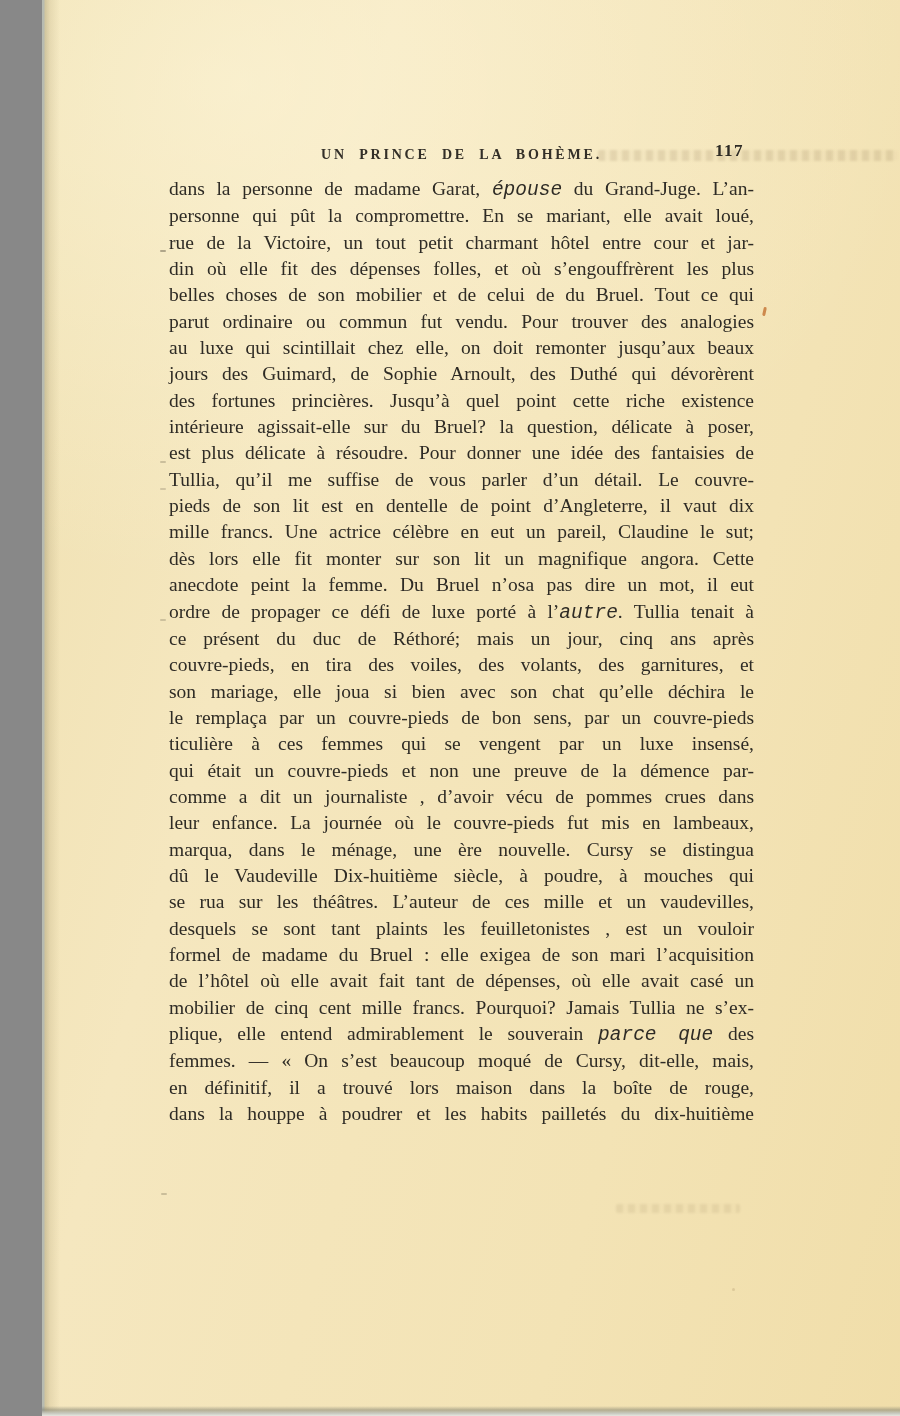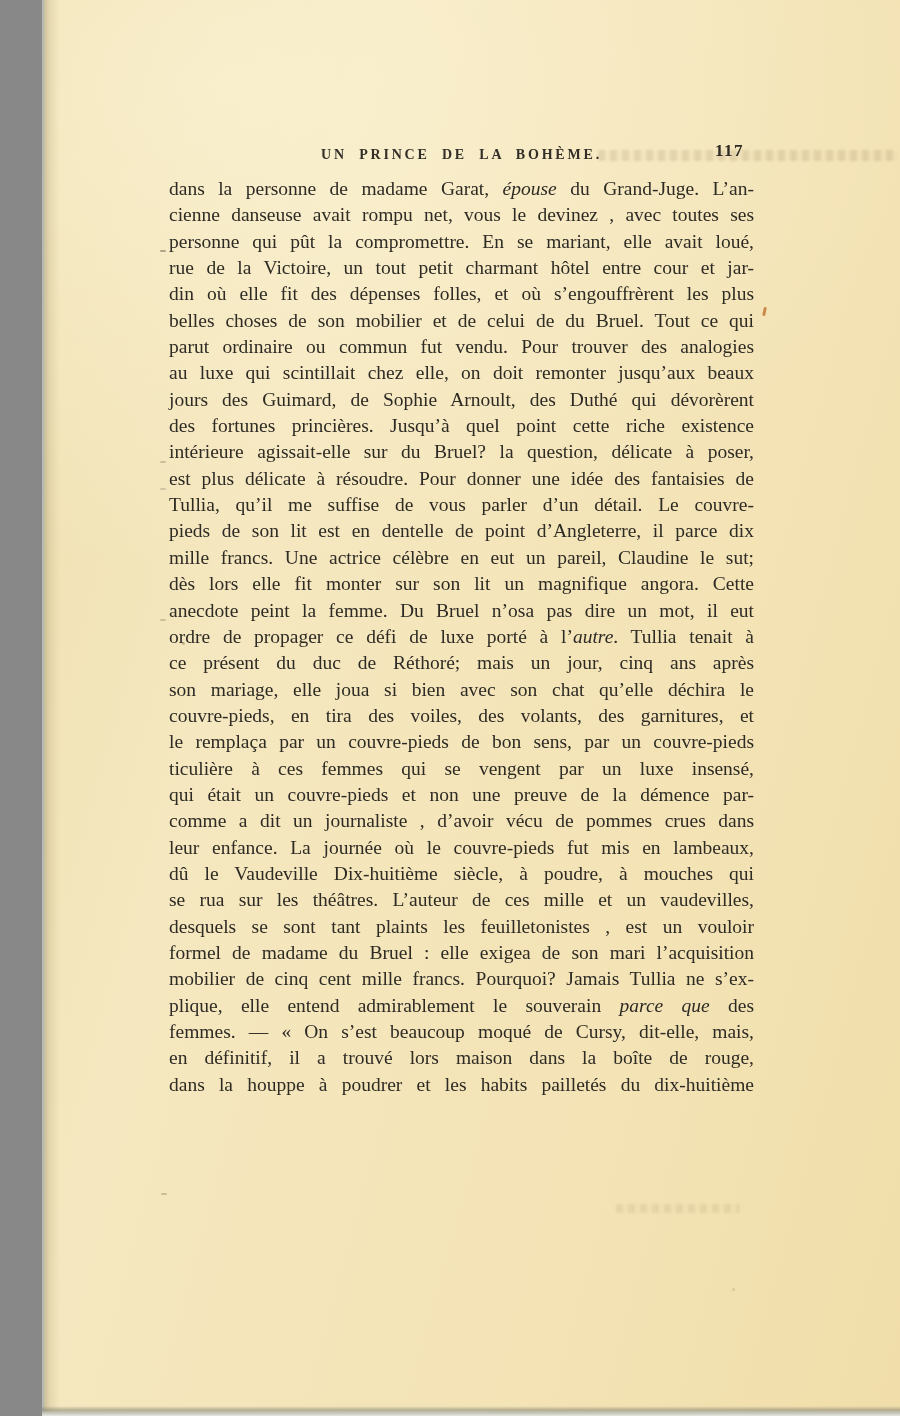--- a/index.html
+++ b/index.html
@@ -50,21 +50,21 @@
     position: absolute; right: 10px; top: 0;
     font-size: 17px; font-weight: bold; letter-spacing: 1.5px; color: #2e2b25;
   }
 
   .body-text {
     position: absolute; left: 127px; top: 176px; width: 585px;
     font-size: 19.5px; line-height: 26.35px;
   }
 
   .line { text-align: justify; text-align-last: justify; }
-  .line em { font-style: italic; }
+  .line em { font-style: italic; font-family: Liberation Mono, monospace; }
 
   
   .ghost {
     position: absolute; border-radius: 2px; filter: blur(1.2px);
     background: repeating-linear-gradient(90deg,
       rgba(115,90,55,0.14) 0 7px, rgba(115,90,55,0.02) 7px 12px);
   }
   .ghost-header { left: 556px; top: 150px; width: 300px; height: 11px; }
   .ghost-footer { left: 574px; top: 1204px; width: 124px; height: 9px; opacity: 0.7; }
 
@@ -94,49 +94,50 @@
   <div class="ghost ghost-header"></div>
   <div class="ghost ghost-footer"></div>
 
   <div class="header">
     <span class="running-title">UN PRINCE DE LA BOHÈME.</span>
     <span class="page-number">117</span>
   </div>
 
   <div class="body-text">
       <div class="line"><span>dans la personne de madame Garat, </span><em>épouse</em><span> du Grand-Juge. L’an-</span></div>
-      <div class="line">cienne danseuse avait rompu net, vous le devinez , avec toutes ses</div>
       <div class="line">personne qui pût la compromettre. En se mariant, elle avait loué,</div>
       <div class="line">rue de la Victoire, un tout petit charmant hôtel entre cour et jar-</div>
       <div class="line">din où elle fit des dépenses folles, et où s’engouffrèrent les plus</div>
       <div class="line">belles choses de son mobilier et de celui de du Bruel. Tout ce qui</div>
       <div class="line">parut ordinaire ou commun fut vendu. Pour trouver des analogies</div>
       <div class="line">au luxe qui scintillait chez elle, on doit remonter jusqu’aux beaux</div>
       <div class="line">jours des Guimard, de Sophie Arnoult, des Duthé qui dévorèrent</div>
       <div class="line">des fortunes princières. Jusqu’à quel point cette riche existence</div>
       <div class="line">intérieure agissait-elle sur du Bruel? la question, délicate à poser,</div>
       <div class="line">est plus délicate à résoudre. Pour donner une idée des fantaisies de</div>
       <div class="line">Tullia, qu’il me suffise de vous parler d’un détail. Le couvre-</div>
-      <div class="line">pieds de son lit est en dentelle de point d’Angleterre, il parce dix</div>
+      <div class="line">pieds de son lit est en dentelle de point d’Angleterre, il vaut dix</div>
       <div class="line">mille francs. Une actrice célèbre en eut un pareil, Claudine le sut;</div>
       <div class="line">dès lors elle fit monter sur son lit un magnifique angora. Cette</div>
       <div class="line">anecdote peint la femme. Du Bruel n’osa pas dire un mot, il eut</div>
       <div class="line"><span>ordre de propager ce défi de luxe porté à l’</span><em>autre</em><span>. Tullia tenait à</span></div>
       <div class="line">ce présent du duc de Réthoré; mais un jour, cinq ans après</div>
+      <div class="line">couvre-pieds, en tira des voiles, des volants, des garnitures, et</div>
       <div class="line">son mariage, elle joua si bien avec son chat qu’elle déchira le</div>
-      <div class="line">couvre-pieds, en tira des voiles, des volants, des garnitures, et</div>
       <div class="line">le remplaça par un couvre-pieds de bon sens, par un couvre-pieds</div>
       <div class="line">ticulière à ces femmes qui se vengent par un luxe insensé,</div>
       <div class="line">qui était un couvre-pieds et non une preuve de la démence par-</div>
       <div class="line">comme a dit un journaliste , d’avoir vécu de pommes crues dans</div>
       <div class="line">leur enfance. La journée où le couvre-pieds fut mis en lambeaux,</div>
+      <div class="line">marqua, dans le ménage, une ère nouvelle. Cursy se distingua</div>
       <div class="line">dû le Vaudeville Dix-huitième siècle, à poudre, à mouches qui</div>
       <div class="line">se rua sur les théâtres. L’auteur de ces mille et un vaudevilles,</div>
       <div class="line">desquels se sont tant plaints les feuilletonistes , est un vouloir</div>
       <div class="line">formel de madame du Bruel : elle exigea de son mari l’acquisition</div>
+      <div class="line">de l’hôtel où elle avait fait tant de dépenses, où elle avait casé un</div>
       <div class="line">mobilier de cinq cent mille francs. Pourquoi? Jamais Tullia ne s’ex-</div>
       <div class="line"><span>plique, elle entend admirablement le souverain </span><em>parce que</em><span> des</span></div>
       <div class="line">femmes. — « On s’est beaucoup moqué de Cursy, dit-elle, mais,</div>
       <div class="line">en définitif, il a trouvé lors maison dans la boîte de rouge,</div>
       <div class="line">dans la houppe à poudrer et les habits pailletés du dix-huitième</div>
     </div>
 
   <div class="speck-orange"></div>
   <div class="mark" style="left:118px; top:250px;"></div>
   <div class="mark" style="left:118px; top:461px; opacity:.6;"></div>

